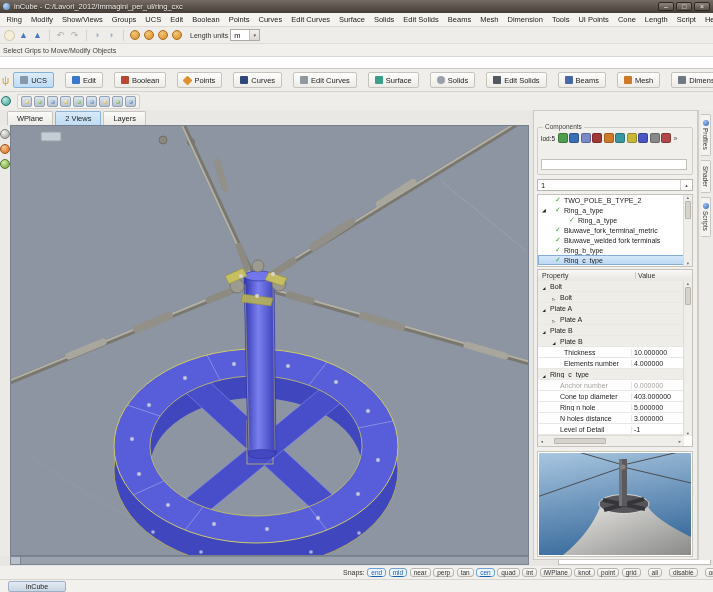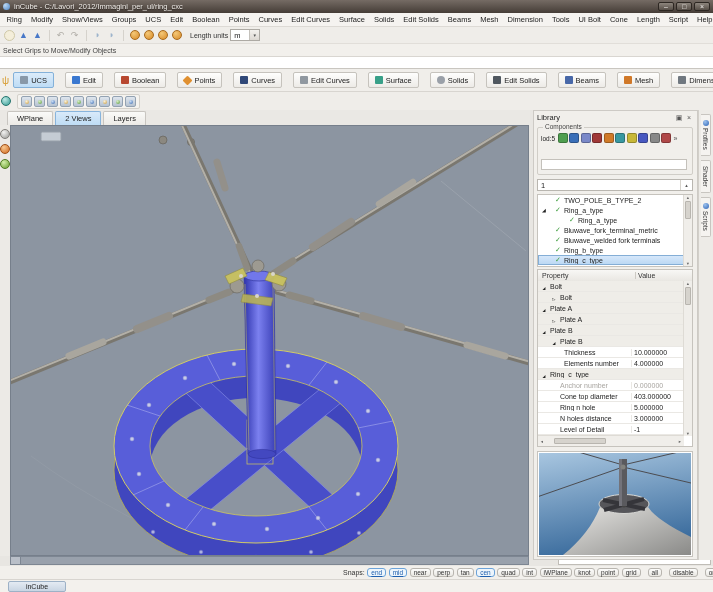--- a/index.html
+++ b/index.html
@@ -155,21 +155,21 @@
   <span class="menu-item">Points</span>
   <span class="menu-item">Curves</span>
   <span class="menu-item">Edit Curves</span>
   <span class="menu-item">Surface</span>
   <span class="menu-item">Solids</span>
   <span class="menu-item">Edit Solids</span>
   <span class="menu-item">Beams</span>
   <span class="menu-item">Mesh</span>
   <span class="menu-item">Dimension</span>
   <span class="menu-item">Tools</span>
-  <span class="menu-item">UI Bolt</span>
+  <span class="menu-item">UI Points</span>
   <span class="menu-item">Cone</span>
   <span class="menu-item">Length</span>
   <span class="menu-item">Script</span>
   <span class="menu-item">Help</span>
 </div>
 
 <div class="abs toolbar1">
   <span class="tico">
       <span class="pale-circle"></span>
     </span>
@@ -394,25 +394,20 @@
       <circle cx="246" cy="170" r="2" fill="#d8d5cc"></circle>
   </svg>
 </div>
 
 <div class="abs vhscroll">
     <span class="vhbtn"></span>
   </div>
 <div class="abs coordbox"></div>
 
 <div class="abs panel">
-  <div class="panel-header">
-    <span class="panel-title">Library</span>
-    <span class="phicon">▣</span>
-    <span class="phicon">×</span>
-  </div>
 
   <div class="groupbox">
     <span class="gb-legend">Components</span>
     <div class="lodbar">
       <span class="lod-label">lod:5</span>
       <span class="lodi" style="background:#4f9e4f"></span>
       <span class="lodi" style="background:#3a6fb8"></span>
       <span class="lodi" style="background:#7a88c8"></span>
       <span class="lodi" style="background:#a03838"></span>
       <span class="lodi" style="background:#d07a28"></span>

